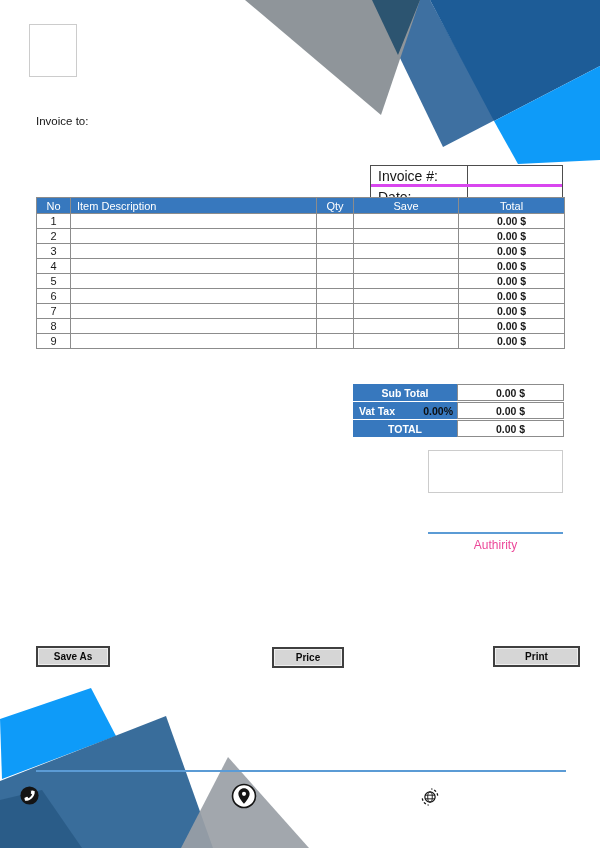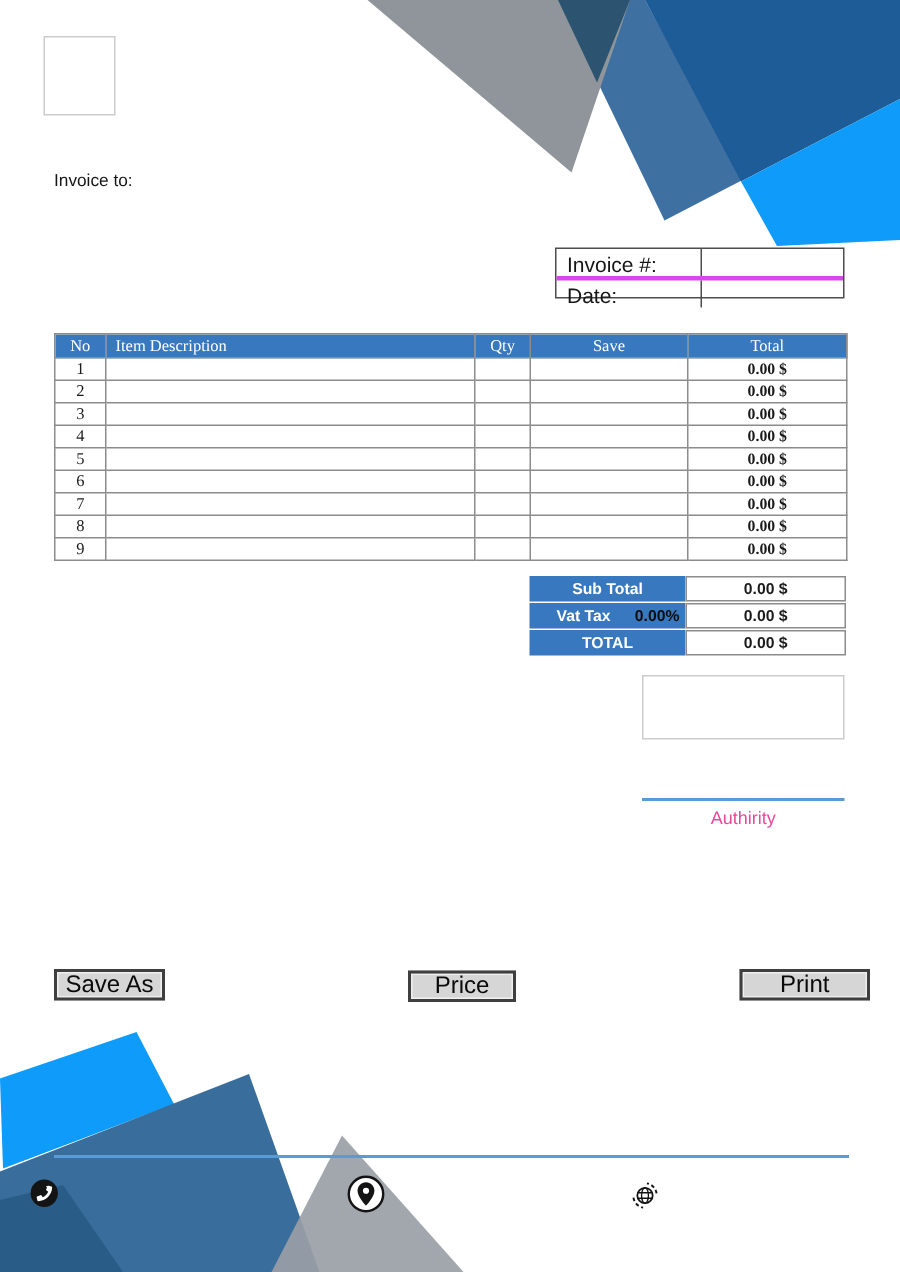--- a/index.html
+++ b/index.html
@@ -30,22 +30,22 @@
   .meta-row { flex:1; display:flex; }
   .meta-row + .meta-row { border-top:3px solid #d946ef;justify-content:space-between; }
   .meta-label {
     width:97px; padding:2px 0 0 7px; font-size:14px; color:#161616;
     border-right:1px solid #4d4d4d;
   }
   .meta-value { flex:1; }
 
   
   table.items {
-    position:absolute; left:36px; top:222px; width:528px;
-    border-collapse:collapse; table-layout:fixed; font-size:11px;font-family:Liberation Serif, serif;
+    position:absolute; left:36px; top:197px; width:528px;
+    border-collapse:collapse; table-layout:fixed; font-size:11px;
   }
   table.items td, table.items th { border:1px solid #8c8c8c; padding:0; }
   table.items { border:1.5px solid #4d4d4d; }
   table.items thead th {
     background:#3778be; color:#ffffff; font-weight:normal; height:16px;
     font-size:11px;
   }
   table.items tbody td { height:15px; background:#fff; }
   .col-no    { width:34px;  text-align:center; }
   .col-desc  { width:246px; text-align:left; padding-left:6px !important; }
@@ -60,21 +60,21 @@
 
   
   .totals-labels {
     position:absolute; left:353px; top:384px; width:104px; height:53px;
     display:flex; flex-direction:column; gap:1px;
   }
   .totals-labels .trow {
     flex:1; background:#3778be; color:#fff; font-size:10.5px; font-weight:bold;
     display:flex; align-items:center; justify-content:center; position:relative;
   }
-  .trow.vat { justify-content:flex-start; padding-left:18px; }
+  .trow.vat { justify-content:flex-start; padding-left:6px; }
   .trow .vat-extra {
     position:absolute; right:4px; color:#0d0d0d; font-weight:bold; font-size:10.5px;
   }
   .totals-values {
     position:absolute; left:457px; top:384px; width:107px; height:53px;
     display:flex; flex-direction:column; gap:1px;
   }
   .totals-values .vrow {
     flex:1; border:1px solid #8c8c8c; background:#fff; font-weight:bold;
     font-size:10.5px; display:flex; align-items:center; justify-content:center;
@@ -90,21 +90,21 @@
   }
   .signature-label {
     position:absolute; left:428px; top:538px; width:135px; text-align:center;
     font-size:12px; color:#ec4899;
   }
 
   
   .btn {
     position:absolute; height:21px; background:#d6d6d6;
     border:2px solid #3f3f3f; box-shadow:inset 0 0 0 1px #efefef;
-    font-family:"Liberation Sans", sans-serif; font-weight:normal; font-size:16px;
+    font-family:"Liberation Sans", sans-serif; font-weight:bold; font-size:10px;
     color:#0a0a0a; display:flex; align-items:center; justify-content:center;
     cursor:pointer; line-height:1;
   }
   #btn-saveas { left:36px;  top:646px; width:74px; }
   #btn-reset  { left:272px; top:647px; width:72px; }
   #btn-print  { left:493px; top:646px; width:87px; }
 
   
   .footer-line {
     position:absolute; left:36px; top:770px; width:530px; height:1.5px;

